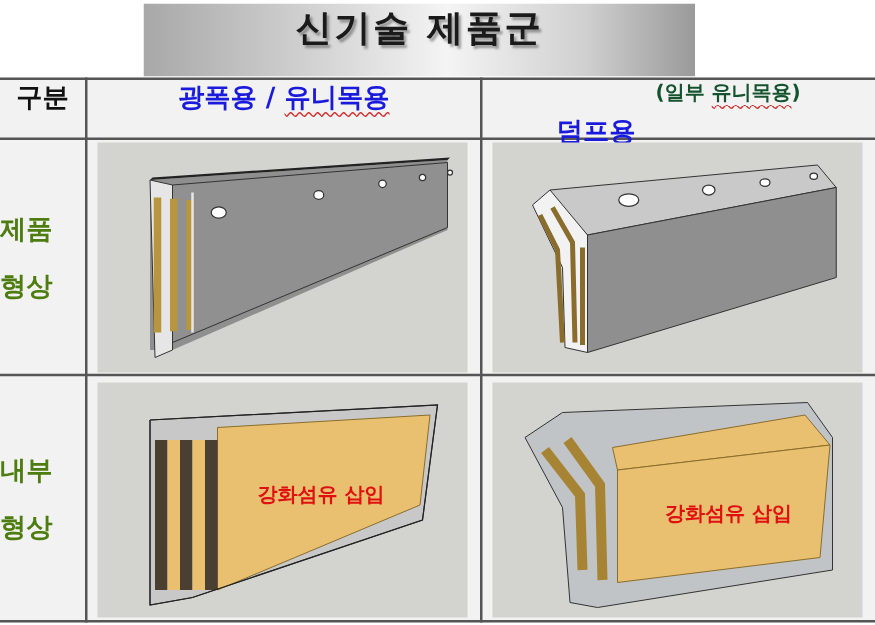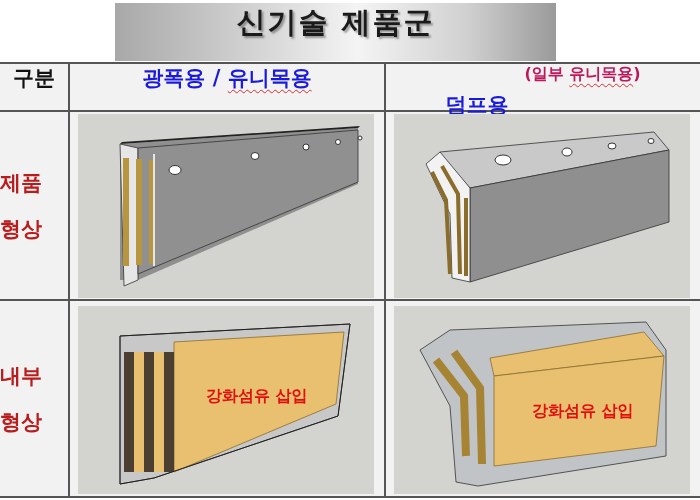--- a/index.html
+++ b/index.html
@@ -8,23 +8,23 @@
     background:linear-gradient(90deg,#a8a8a8 0%,#d8d8d8 35%,#f4f4f4 55%,#d0d0d0 80%,#9a9a9a 100%);
     display:flex;align-items:flex-start;justify-content:center;}
   .title-text{font-size:29px;font-weight:bold;color:#1a1a1a;letter-spacing:2px;
     text-shadow:2px 2px 2px rgba(0,0,0,0.35);}
   .table{position:absolute;left:0;top:62px;width:700px;height:436px;background:#f2f2f2;}
   .hline{position:absolute;left:0;width:700px;height:2px;background:#555;}
   .vline{position:absolute;width:2px;background:#555;}
   .cell{position:absolute;display:flex;align-items:flex-start;justify-content:center;}
   .hdr-label{font-size:21px;font-weight:bold;color:#111;}
   .col-title{font-size:21px;font-weight:bold;color:#1a1adc;}
-  .col-sub{font-size:16px;font-weight:bold;color:#be185d;margin-left:6px;}
+  .col-sub{font-size:16px;font-weight:bold;color:#14532d;margin-left:6px;}
   .squiggle{text-decoration:underline wavy #d03030;text-decoration-thickness:1px;text-underline-offset:4px;margin-top:27px;}
-  .row-label{flex-direction:column;font-size:21px;font-weight:bold;color:#b91c1c;line-height:46px;}
+  .row-label{flex-direction:column;font-size:21px;font-weight:bold;color:#4d7c0f;line-height:46px;}
   .img-box{position:absolute;background:#d3d3cf;}
   .img-box svg{width:100%;height:100%;display:block;}
   .overlay-label{position:absolute;color:#e01010;font-weight:bold;font-size:16px;white-space:nowrap;}
 </style>
 </head>
 <body>
 
 <div class="title-bar">
   <span class="title-text">신기술 제품군</span>
 </div>

